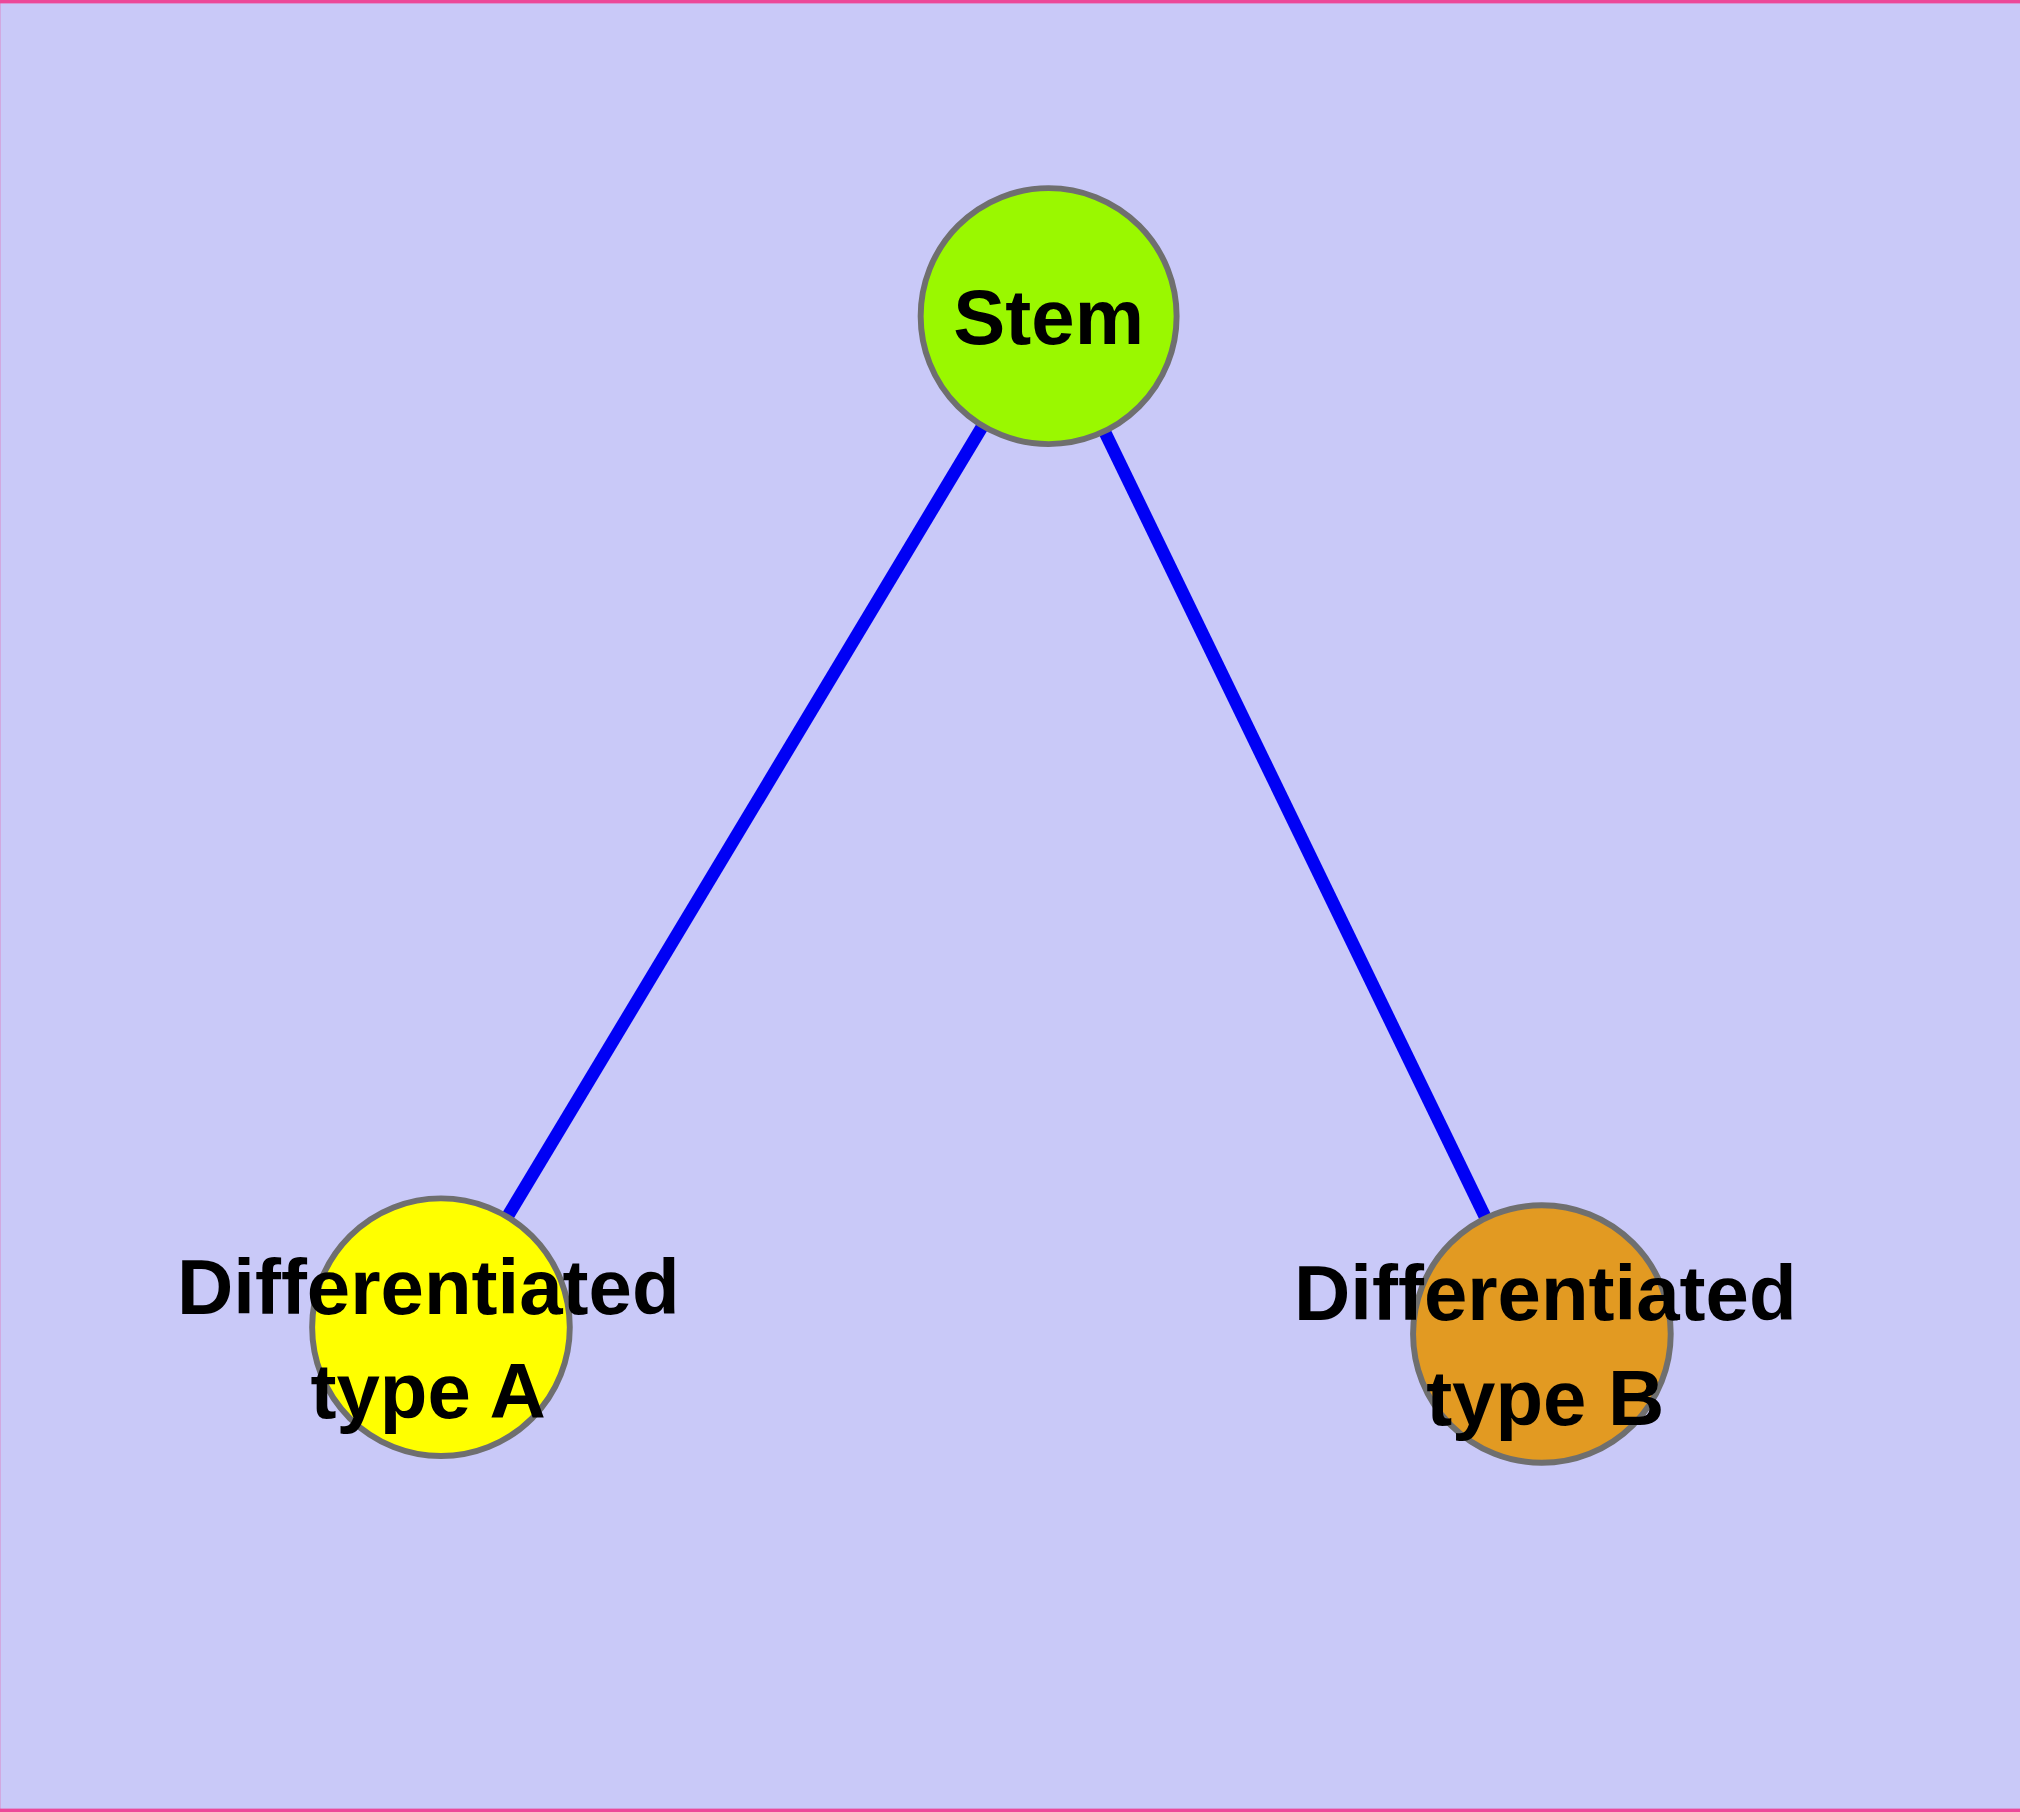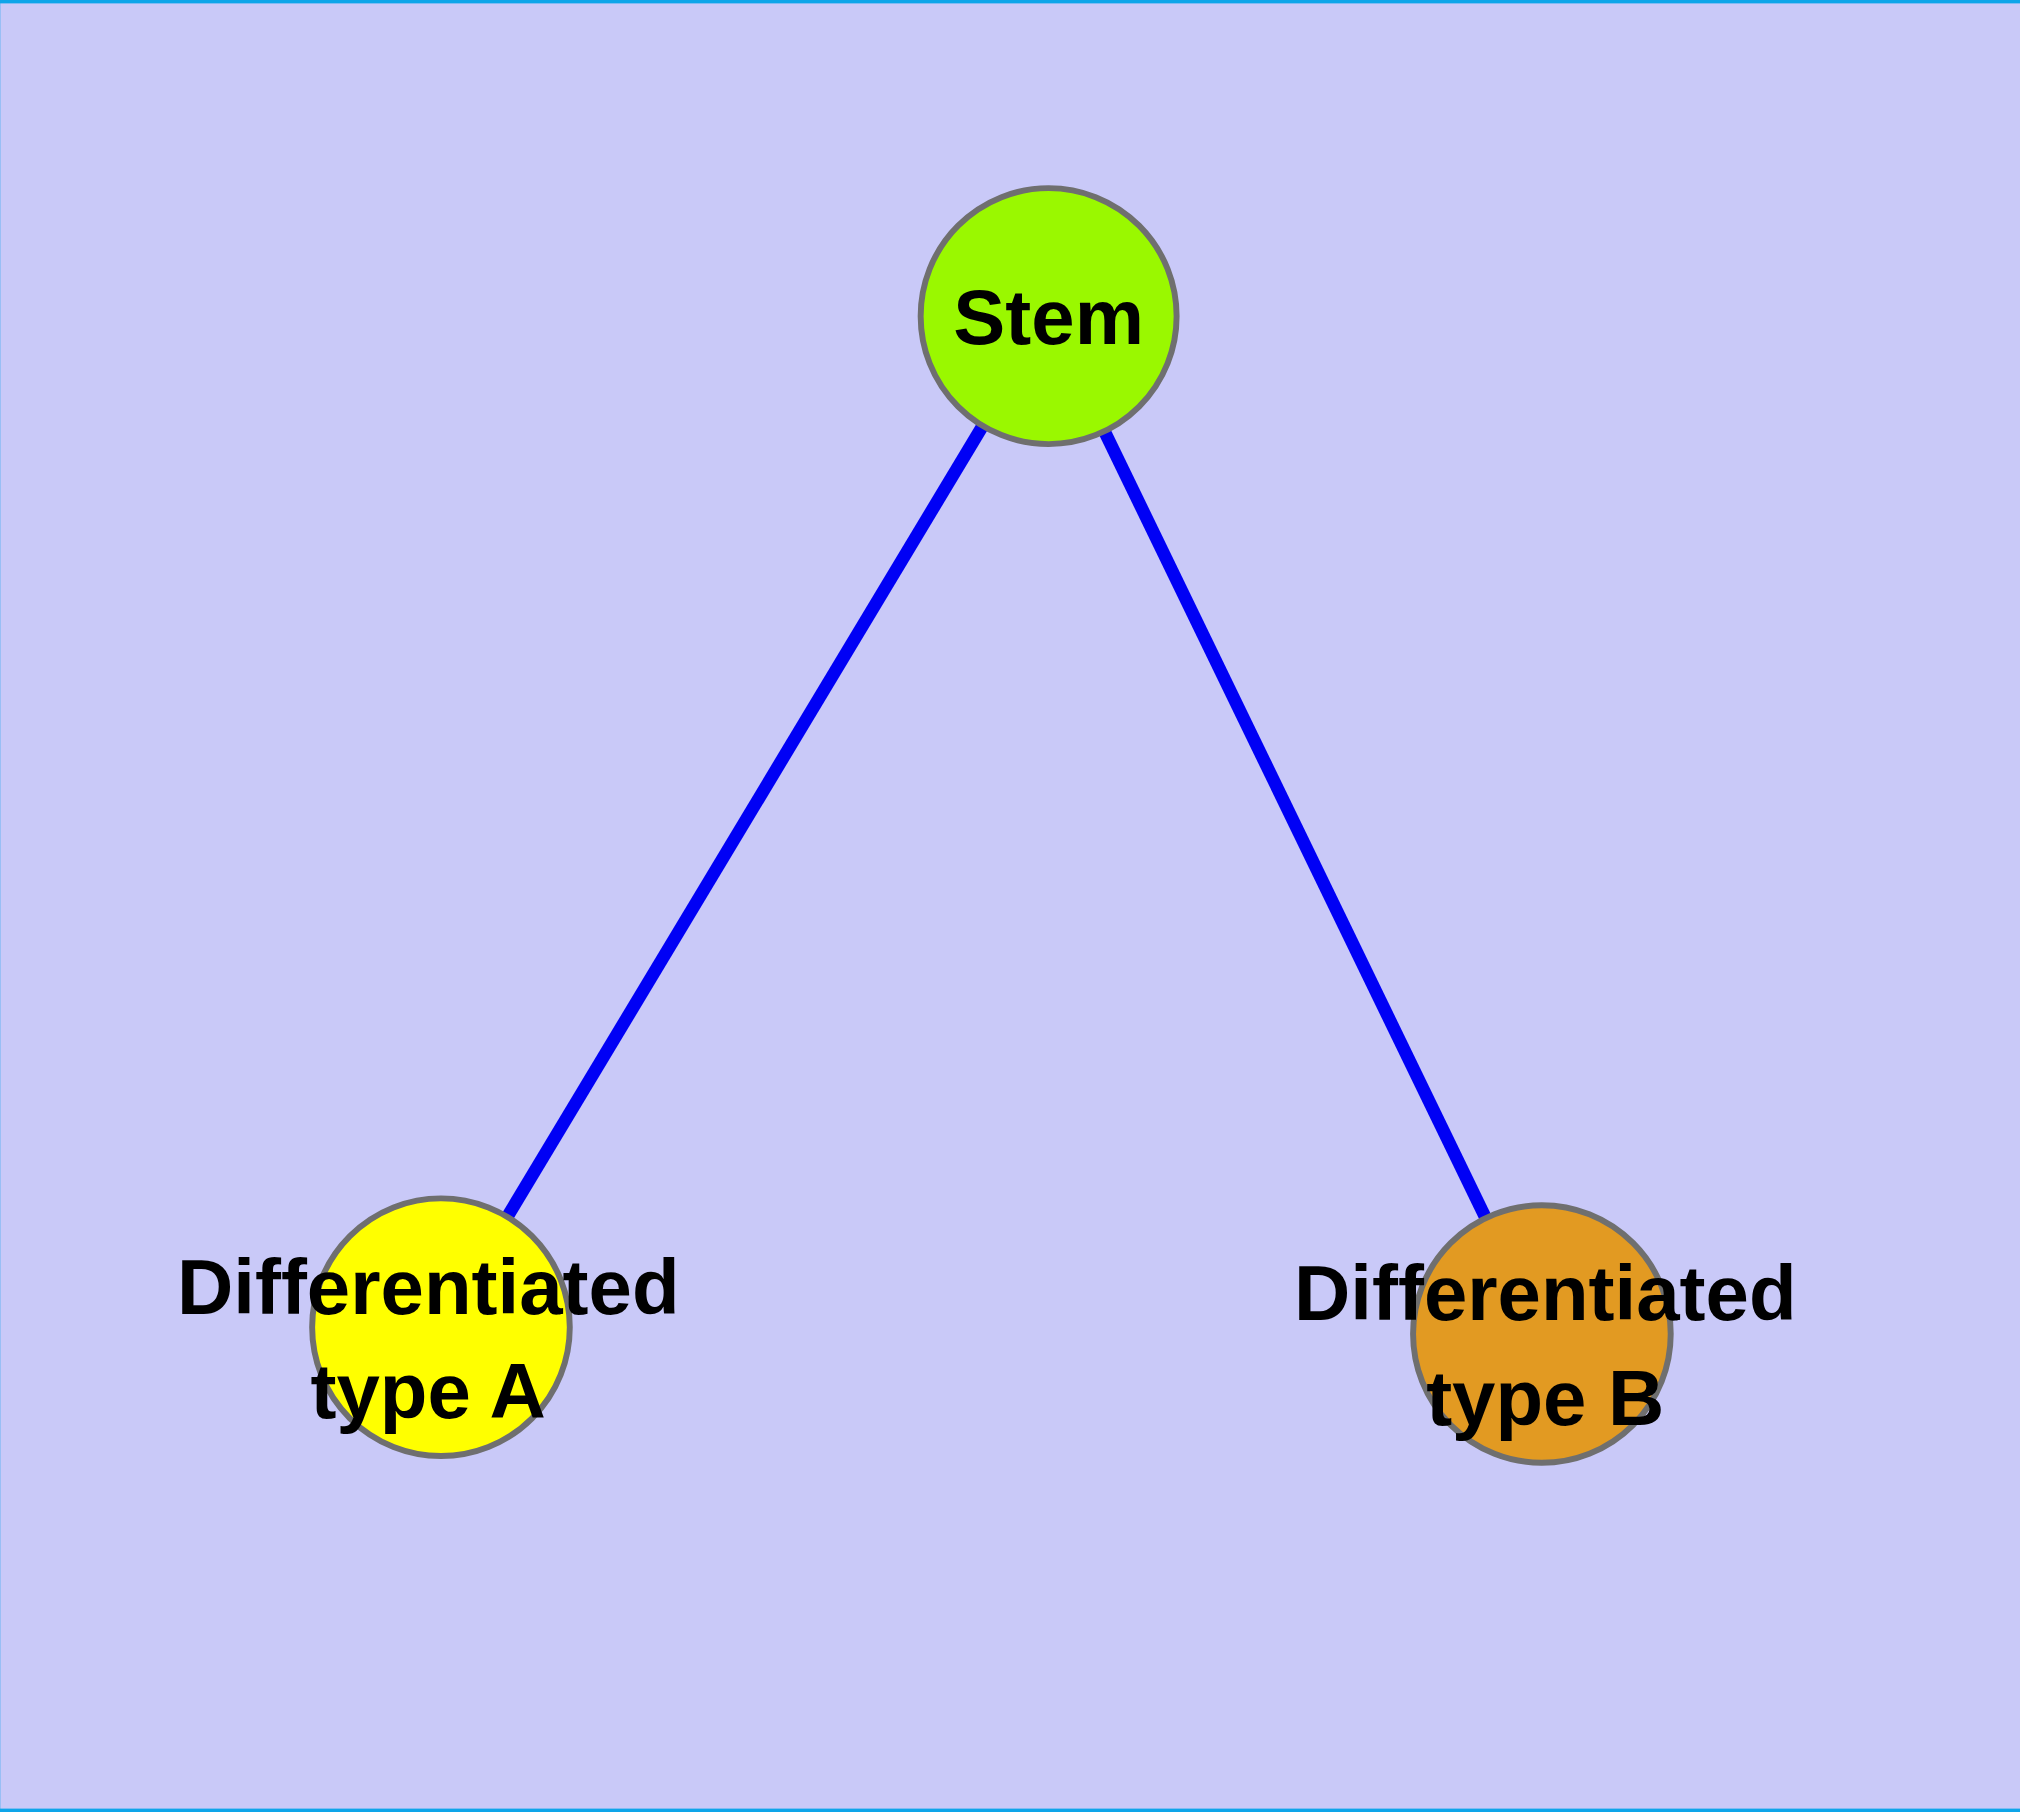--- a/index.html
+++ b/index.html
@@ -10,21 +10,21 @@
     width: 2021px;
     height: 1812px;
     background: #ffffff;
     font-family: "Liberation Sans", sans-serif;
     overflow: hidden;
   }
   .stage {
     position: relative;
     width: 2021px;
     height: 1812px;
-    background: #0ea5e9;
+    background: #ec4899;
   }
   .stage svg {
     position: absolute;
     left: 0;
     top: 0;
     display: block;
   }
   svg text.node-label {
     font-family: "Liberation Sans", sans-serif;
     font-weight: bold;

